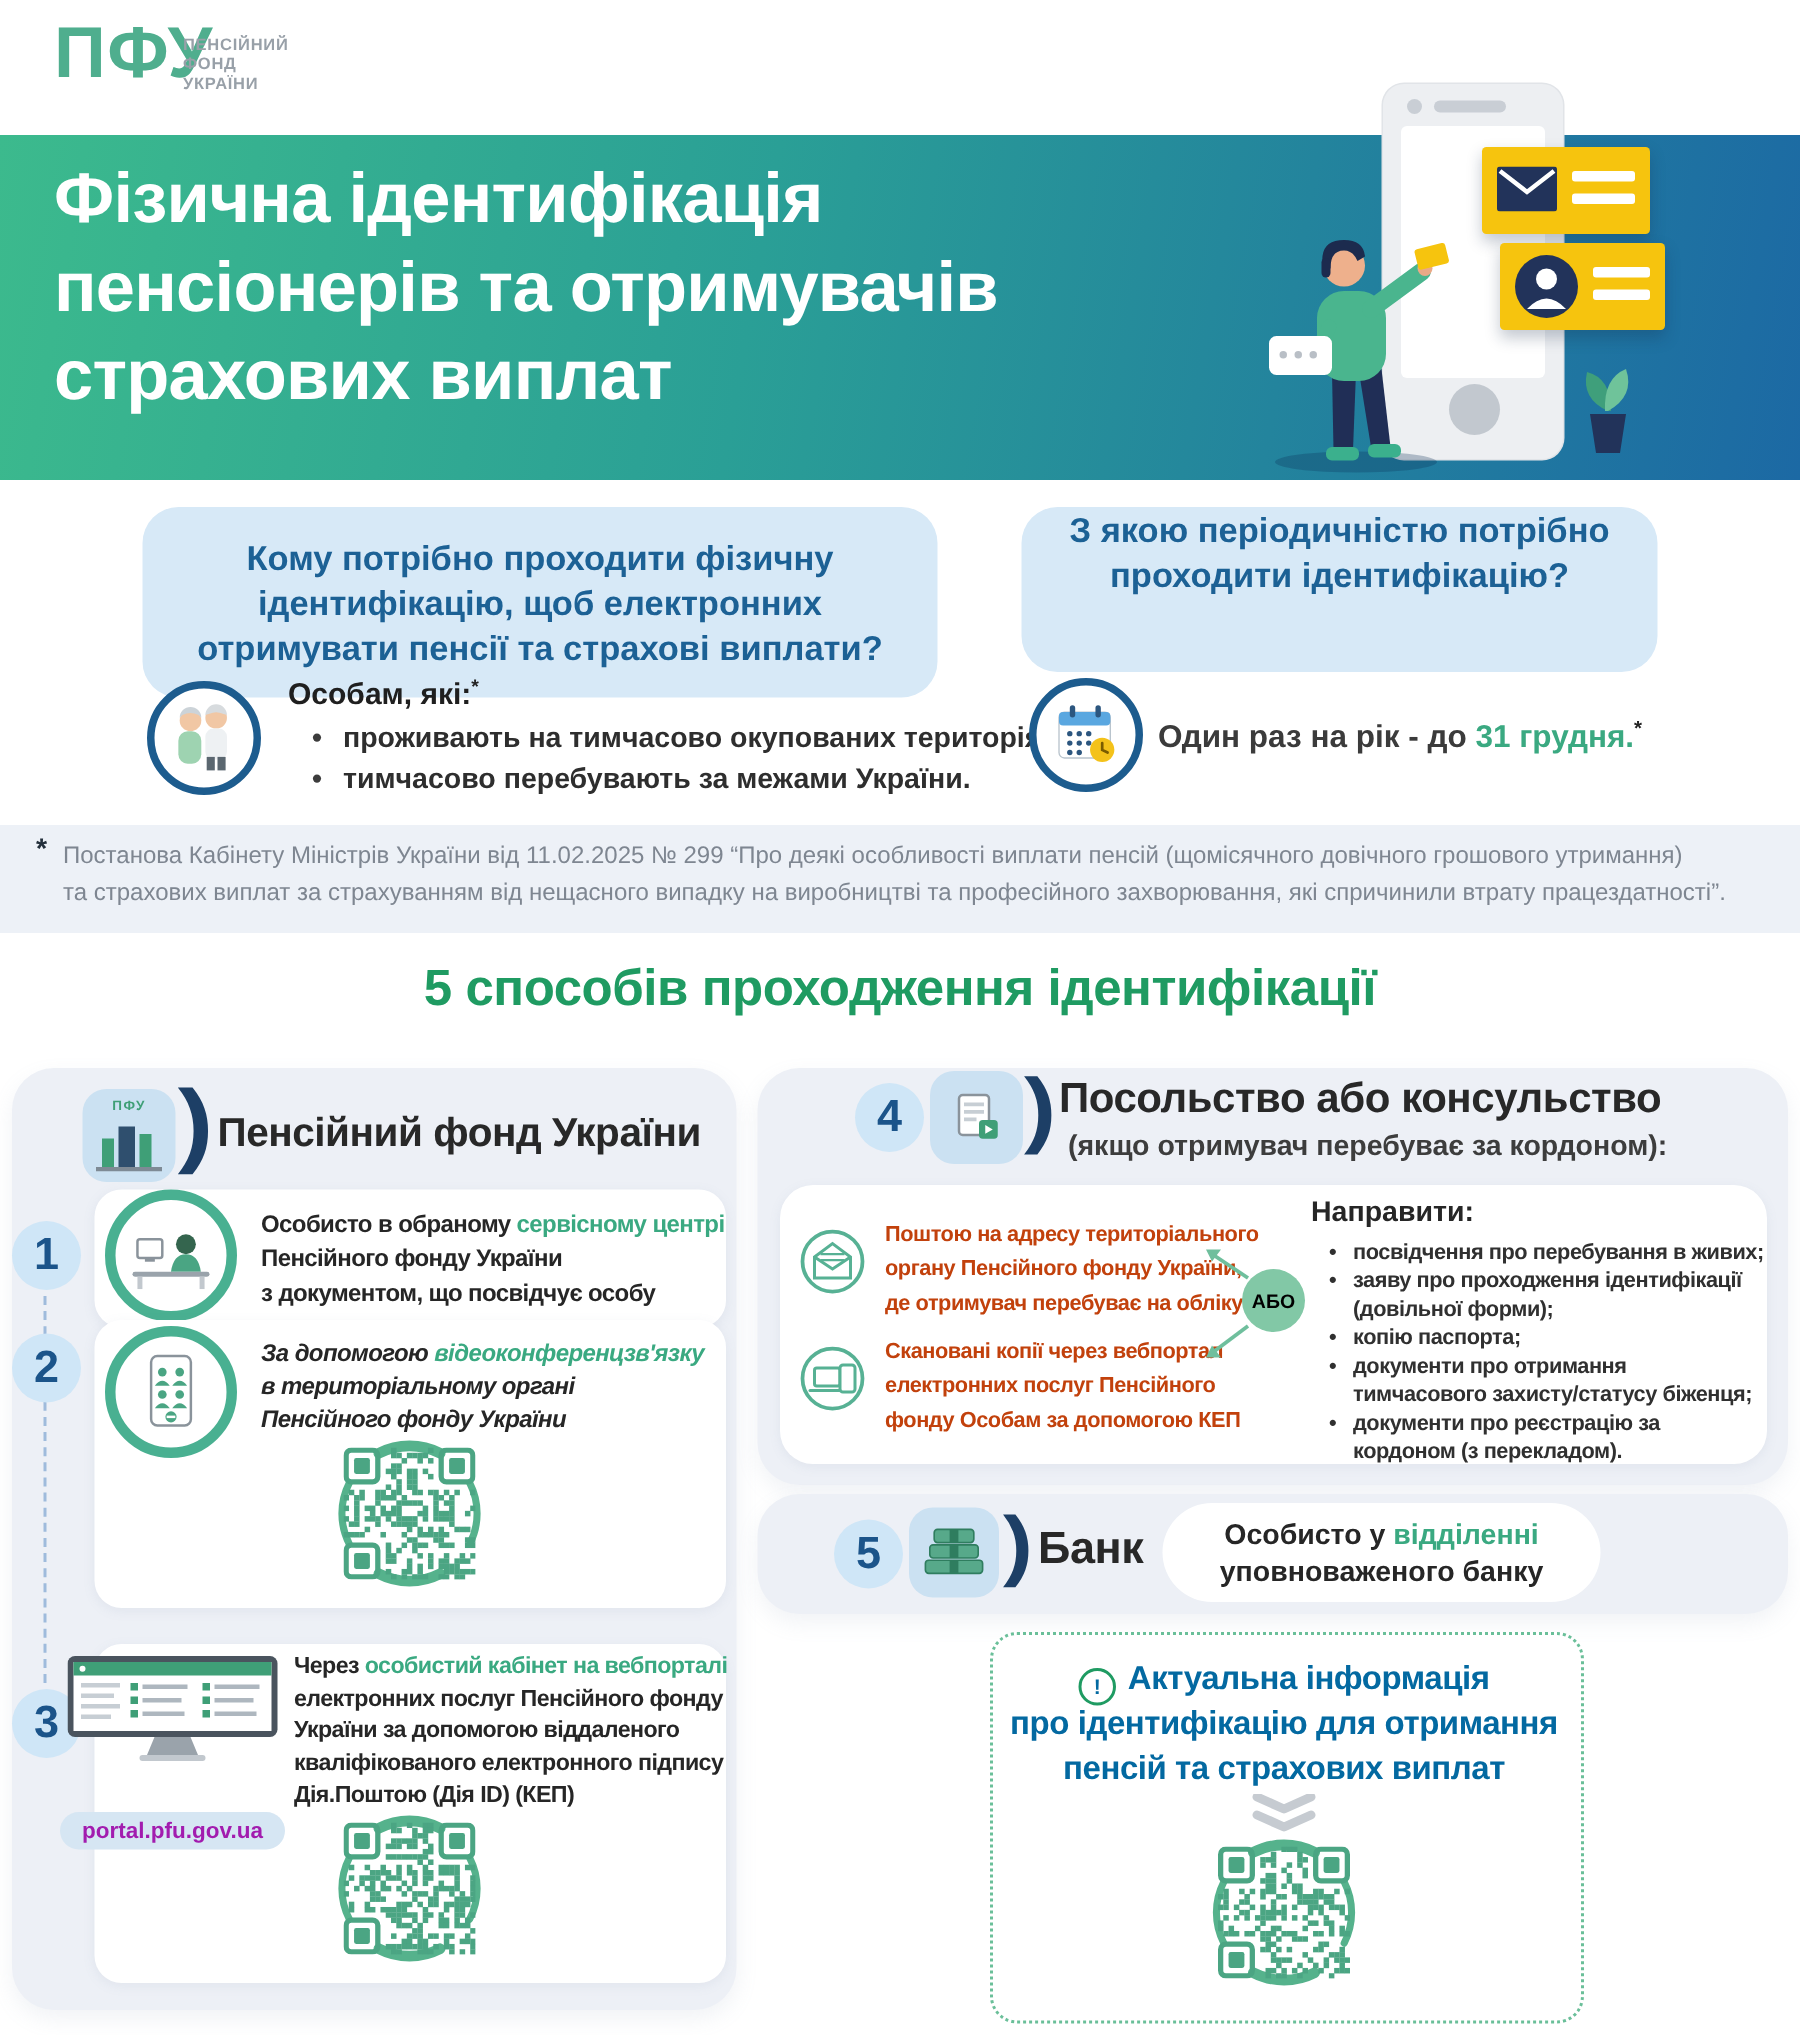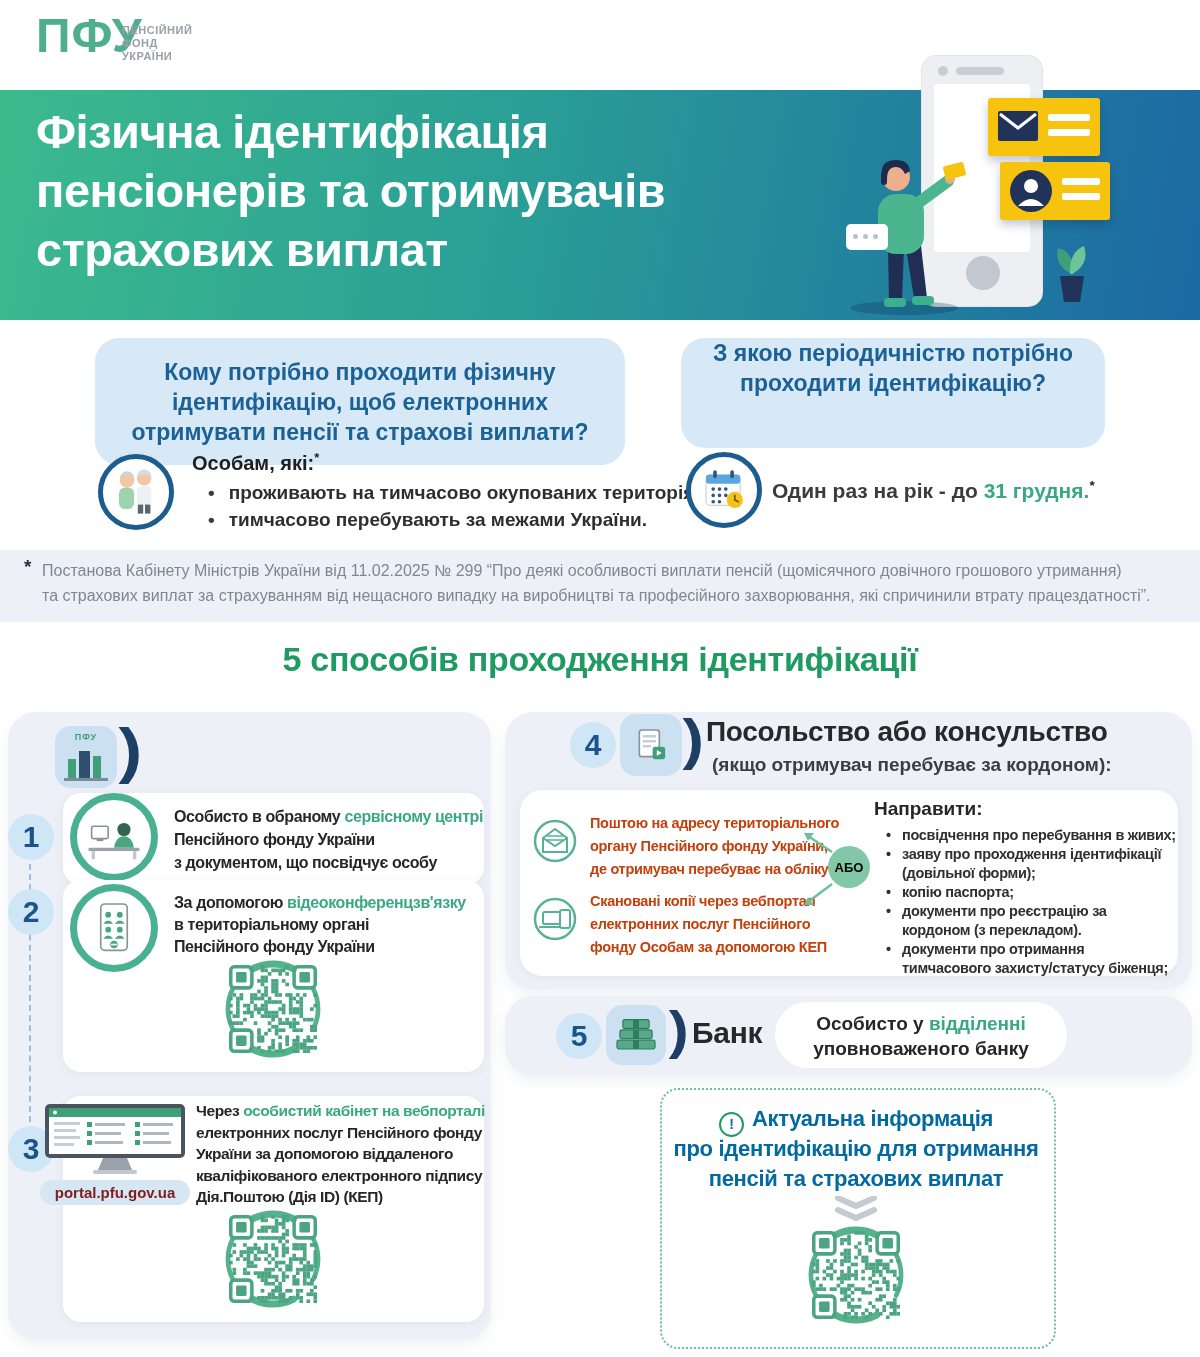--- a/index.html
+++ b/index.html
@@ -56,21 +56,21 @@
   .bracket{position:absolute;font-weight:bold;color:#1d3f66;transform:scaleX(1.15);}
   .cardtitle{position:absolute;font-weight:bold;color:#282828;letter-spacing:-.3px;}
   .num{position:absolute;width:46px;height:46px;border-radius:50%;background:#cfe6f7;color:#1b548a;
        font-size:30px;font-weight:bold;display:flex;align-items:center;justify-content:center;}
   .vdash{left:29px;top:864px;height:258px;border-left:2px dashed #9fbbdc;width:0;}
   .wbox{position:absolute;background:#fff;border-radius:18px;box-shadow:0 2px 8px rgba(120,140,170,.10);}
   .ring{position:absolute;width:74px;height:74px;border-radius:50%;border:7px solid #49b091;background:#fff;
         display:flex;align-items:center;justify-content:center;}
   .itxt{position:absolute;font-weight:bold;color:#262626;font-size:16px;line-height:23px;letter-spacing:-.4px;}
   .itxt3{font-size:15.5px;line-height:21.5px;}
-  .pill{position:absolute;background:#d6e6f3;border-radius:13px;text-align:center;color:#7f1d1d;font-weight:bold;}
+  .pill{position:absolute;background:#d6e6f3;border-radius:13px;text-align:center;color:#a21caf;font-weight:bold;margin-top:28px;}
   .qrwrap{position:absolute;}
   
   .sub4{position:absolute;font-size:19px;color:#3d3d3d;font-weight:bold;}
   .etxt{position:absolute;font-weight:bold;color:#c2410c;font-size:14.5px;line-height:23px;letter-spacing:-.3px;}
   .ecirc{position:absolute;width:46px;height:46px;}
   .orc{position:absolute;left:828px;top:846px;width:42px;height:42px;border-radius:50%;background:#82c8a6;color:#000000;
        font-size:13px;font-weight:bold;display:flex;align-items:center;justify-content:center;}
   .send-title{position:absolute;left:874px;top:798px;font-size:19px;font-weight:bold;color:#262626;}
   .send-list{position:absolute;left:882px;top:826px;width:294px;}
   .send-item{font-size:14.5px;line-height:19px;font-weight:bold;color:#303030;letter-spacing:-.3px;
@@ -225,20 +225,21 @@
   <div class="hicon" style="left:55px;top:726px;">
     <div style="position:absolute;top:6px;width:100%;text-align:center;font-size:9px;font-weight:bold;color:#3f9f77;letter-spacing:1px;">ПФУ</div>
     <svg width="44" height="36" viewBox="0 0 44 36" style="margin-top:12px;">
       <rect x="4" y="14" width="8" height="20" fill="#3f9f77"></rect>
       <rect x="15" y="6" width="11" height="28" fill="#2f4f6e"></rect>
       <rect x="29" y="11" width="8" height="23" fill="#3f9f77"></rect>
       <rect x="0" y="33" width="44" height="3" fill="#7e8a95"></rect>
     </svg>
   </div>
   <div class="bracket" style="left:120px;top:714px;font-size:62px;">)</div>
+  <div class="cardtitle" style="left:145px;top:740px;font-size:27px;">Пенсійний фонд України</div>
 
   <div class="abs vdash"></div>
   <div class="num" style="left:8px;top:814px;">1</div>
   <div class="num" style="left:8px;top:889px;">2</div>
   <div class="num" style="left:8px;top:1126px;">3</div>
 
   <div class="wbox" style="left:63px;top:793px;width:421px;height:92px;"></div>
   <div class="ring" style="left:70px;top:793px;">
     <svg width="58" height="58" viewBox="0 0 70 70">
       <rect x="8" y="22" width="20" height="15" rx="2" fill="#fff" stroke="#8a939b" stroke-width="2"></rect>
@@ -267,21 +268,21 @@
           <path d="M36 30 q6 -8 12 0 z"></path>
         <circle cx="28" cy="37" r="3.5"></circle>
           <path d="M22 48 q6 -8 12 0 z"></path>
         <circle cx="42" cy="37" r="3.5"></circle>
           <path d="M36 48 q6 -8 12 0 z"></path>
         <circle cx="35" cy="55" r="4.5"></circle>
       </g>
       <rect x="31.5" y="54" width="7" height="2" fill="#fff"></rect>
     </svg>
   </div>
-  <div class="itxt" style="left:174px;top:892px;line-height:22px;">
+  <div class="itxt" style="left:174px;top:892px;line-height:22px;font-style:italic;">
     <div class="ln"><span>За допомогою </span><span class="green">відеоконференцзв'язку</span></div>
     <div class="ln">в територіальному органі</div>
     <div class="ln">Пенсійного фонду України</div>
   </div>
   <div class="qrwrap" style="left:214px;top:950px;width:118px;height:118px;">
     <svg width="118" height="118" viewBox="0 0 150 150" style="position:absolute;left:0;top:0;">
       <g stroke="#55b28c" fill="none" stroke-linecap="round">
         <path d="M49 24 A57 57 0 0 1 101 24" stroke-width="9"></path>
         <path d="M49 126 A57 57 0 0 0 101 126" stroke-width="9"></path>
         <path d="M24 49 A57 57 0 0 0 24 101" stroke-width="6"></path>
@@ -813,22 +814,22 @@
         <path d="M8 81 l10 0 l-6 -8 z"></path>
     </g>
   </svg>
   <div class="orc">АБО</div>
 
   <div class="send-title">Направити:</div>
   <div class="send-list">
     <div class="send-item">посвідчення про перебування в живих;</div>
     <div class="send-item">заяву про проходження ідентифікації (довільної форми);</div>
     <div class="send-item">копію паспорта;</div>
+    <div class="send-item">документи про отримання тимчасового захисту/статусу біженця;</div>
     <div class="send-item">документи про реєстрацію за кордоном (з перекладом).</div>
-    <div class="send-item">документи про отримання тимчасового захисту/статусу біженця;</div>
   </div>
 
   <div class="abs bigcard card-bank"></div>
   <div class="num" style="left:556px;top:1013px;">5</div>
   <div class="hicon" style="left:606px;top:1005px;width:60px;height:60px;">
     <svg width="44" height="40" viewBox="0 0 60 54">
       <g>
         <rect x="12" y="6" width="36" height="12" rx="3" fill="#57a98a" stroke="#2f7d5f" stroke-width="1.5"></rect>
         <rect x="26" y="6" width="8" height="12" fill="#2f7d5f"></rect>
         <rect x="8" y="20" width="44" height="12" rx="3" fill="#57a98a" stroke="#2f7d5f" stroke-width="1.5"></rect>

